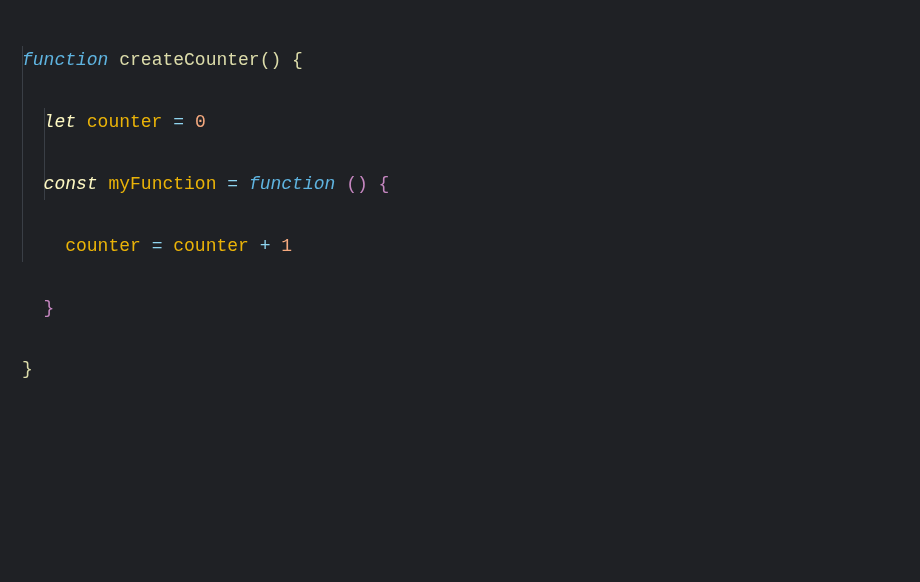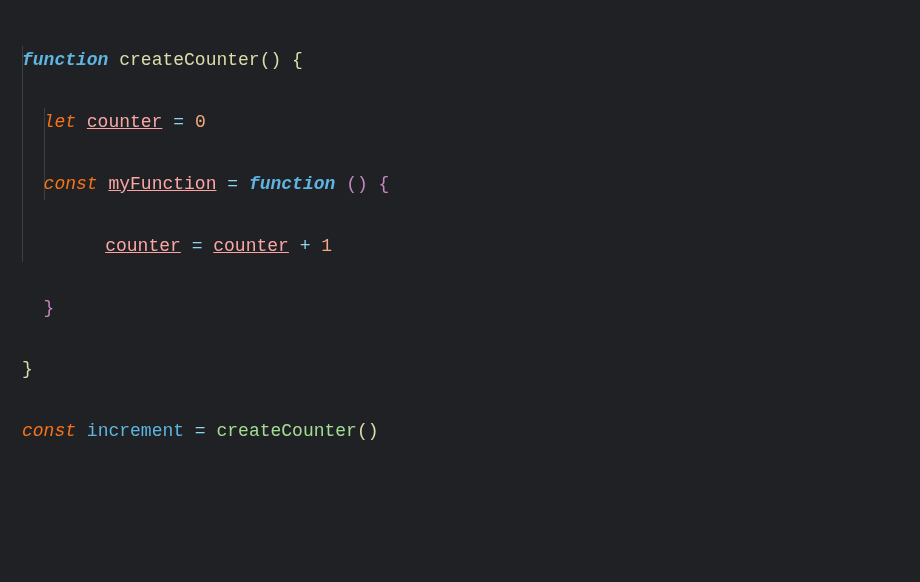--- a/index.html
+++ b/index.html
@@ -11,28 +11,28 @@
     color: #cdd5e0;
     padding: 14px 0 14px 22px;
     width: 920px;
     height: 582px;
     overflow: hidden;
     position: relative;
   }
   .code { white-space: pre; position: relative; z-index: 1; }
   .line { display: block; }
   .indent1 { padding-left: 2ch; }
-  .indent2 { padding-left: 4ch; margin-left: 40px; }
+  .indent2 { padding-left: 4ch; }
 
-  .tok-kw    { color: #f97316; font-style: italic; } 
+  .tok-kw    { color: #fef9c3; font-style: italic; } 
   .tok-fn    { color: #5fb4e0; }                     
-  .tok-fnkw  { color: #5fb4e0; font-style: italic; font-weight: bold; } 
+  .tok-fnkw  { color: #5fb4e0; font-style: italic; } 
   .tok-call  { color: #a3dd92; }                     
   .tok-defn  { color: #dcdcaa; }                     
-  .tok-vary  { color: #fca5a5; text-decoration: underline; }                     
+  .tok-vary  { color: #eab308; }                     
   .tok-num   { color: #f5a97f; }                     
   .tok-op    { color: #8fd5f0; }                     
   .tok-br1   { color: #dcdcaa; }                     
   .tok-br2   { color: #c586c0; }                     
 
   
   .guide {
     position: absolute;
     width: 1px;
     background: #3a3f46;
@@ -45,20 +45,19 @@
 <div class="guide" style="left:22px; top:46px; height:216px;"></div>
 <div class="guide" style="left:44px; top:108px; height:92px;"></div>
 
 <div class="code">
 <span class="line"><span class="tok-fnkw">function</span> <span class="tok-defn">createCounter</span><span class="tok-br1">(</span><span class="tok-br1">)</span> <span class="tok-br1">{</span></span>
 <span class="line indent1"><span class="tok-kw">let</span> <span class="tok-vary">counter</span> <span class="tok-op">=</span> <span class="tok-num">0</span></span>
 <span class="line indent1"><span class="tok-kw">const</span> <span class="tok-vary">myFunction</span> <span class="tok-op">=</span> <span class="tok-fnkw">function</span> <span class="tok-br2">(</span><span class="tok-br2">)</span> <span class="tok-br2">{</span></span>
 <span class="line indent2"><span class="tok-vary">counter</span> <span class="tok-op">=</span> <span class="tok-vary">counter</span> <span class="tok-op">+</span> <span class="tok-num">1</span></span>
 <span class="line indent1"><span class="tok-br2">}</span></span>
 <span class="line"><span class="tok-br1">}</span></span>
-<span class="line"><span class="tok-kw">const</span> <span class="tok-fn">increment</span> <span class="tok-op">=</span> <span class="tok-call">createCounter</span><span class="tok-br1">(</span><span class="tok-br1">)</span></span>
 
 
 
 
 
 
 </div>
 
 </body></html>

